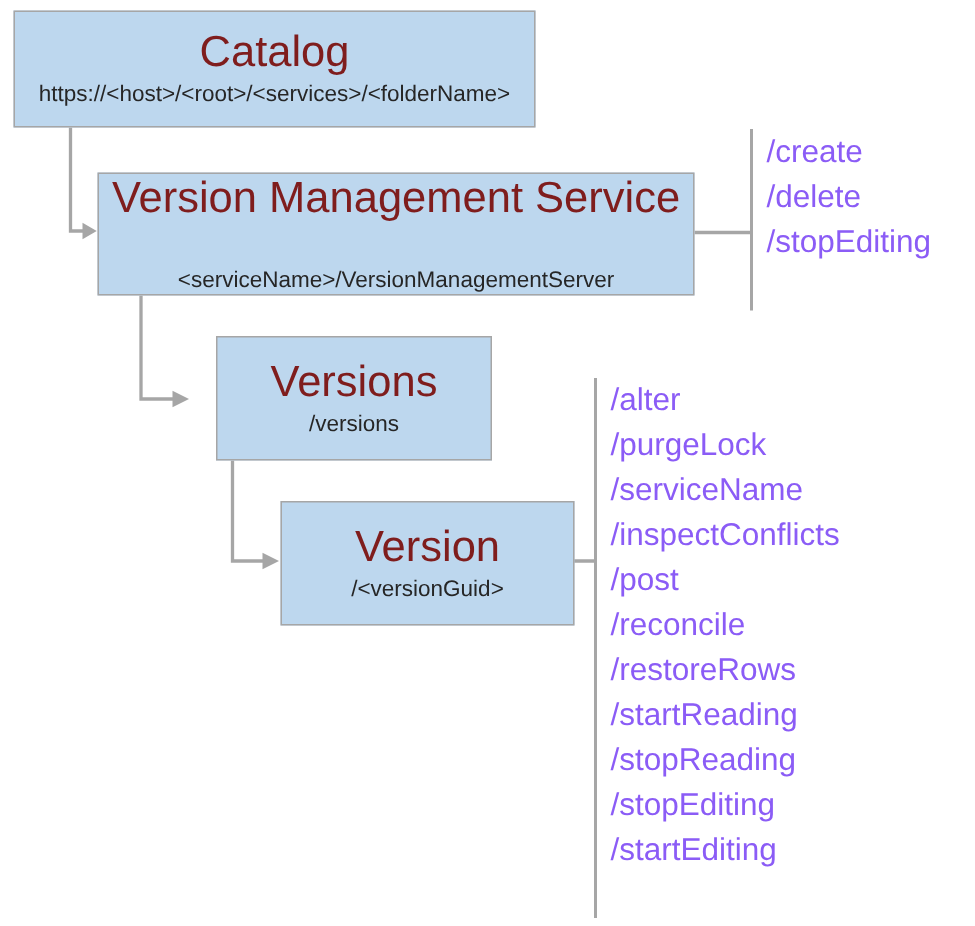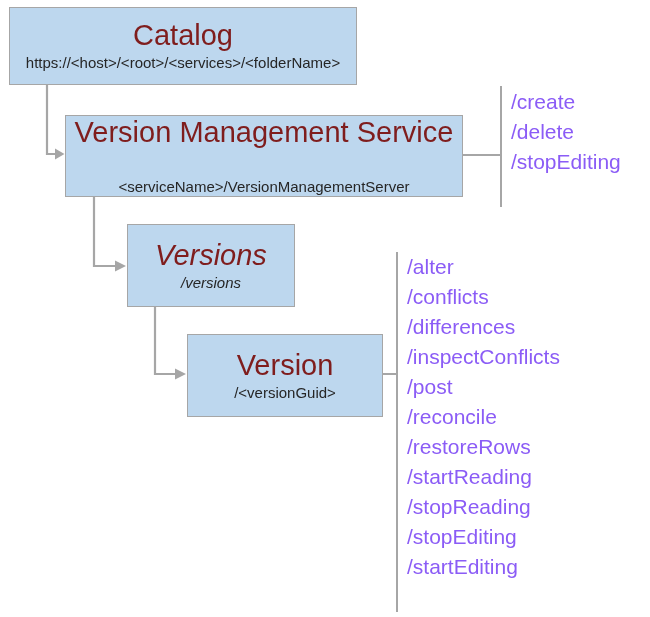--- a/index.html
+++ b/index.html
@@ -36,21 +36,21 @@
   }
   .box-subtitle {
     color: #262626;
     font-size: 15px;
     line-height: 1.3;
     margin-top: 2px;
     white-space: nowrap;
   }
   .box-catalog  { left: 9px;   top: 7px;   width: 348px; height: 78px; }
   .box-vms      { left: 65px;  top: 115px; width: 398px; height: 82px; justify-content: space-between; }
-  .box-versions { left: 127px; top: 224px; width: 168px; height: 83px; font-style: italic; }
+  .box-versions { left: 144px; top: 224px; width: 184px; height: 83px; }
   .box-version  { left: 187px; top: 334px; width: 196px; height: 83px; }
 
   .endpoint-list {
     position: absolute;
     box-sizing: border-box;
     border-left: 2.5px solid #a6a6a6;
     padding-left: 9px;
     color: #8b5cf6;
     font-size: 21px;
     line-height: 30px;
@@ -106,22 +106,22 @@
   </div>
 
   <div class="endpoint-list endpoints-vms">
     <div>/create</div>
     <div>/delete</div>
     <div>/stopEditing</div>
   </div>
 
   <div class="endpoint-list endpoints-version">
     <div>/alter</div>
-    <div>/conflicts</div>
-    <div>/differences</div>
+    <div>/purgeLock</div>
+    <div>/serviceName</div>
     <div>/inspectConflicts</div>
     <div>/post</div>
     <div>/reconcile</div>
     <div>/restoreRows</div>
     <div>/startReading</div>
     <div>/stopReading</div>
     <div>/stopEditing</div>
     <div>/startEditing</div>
   </div>
 

